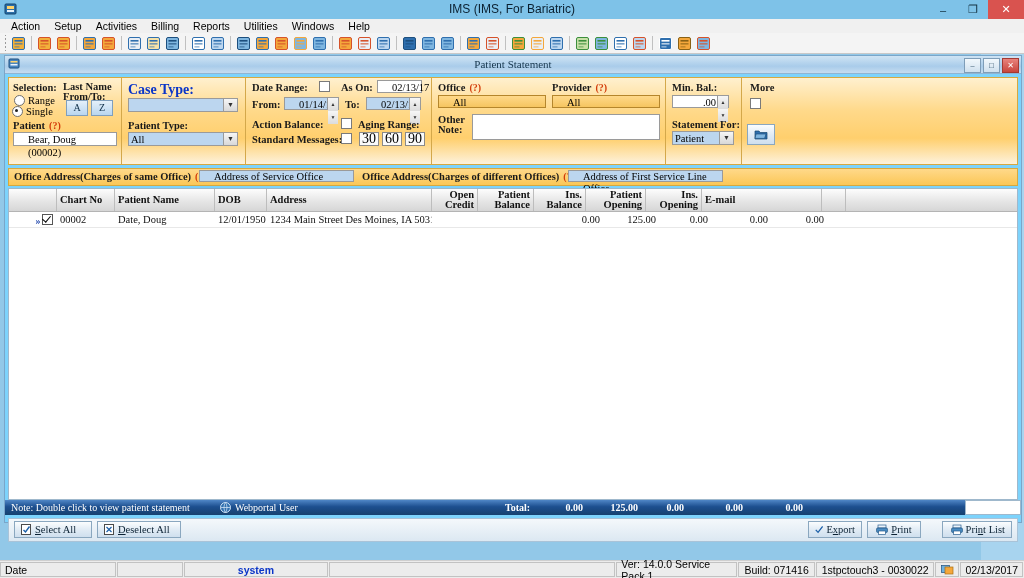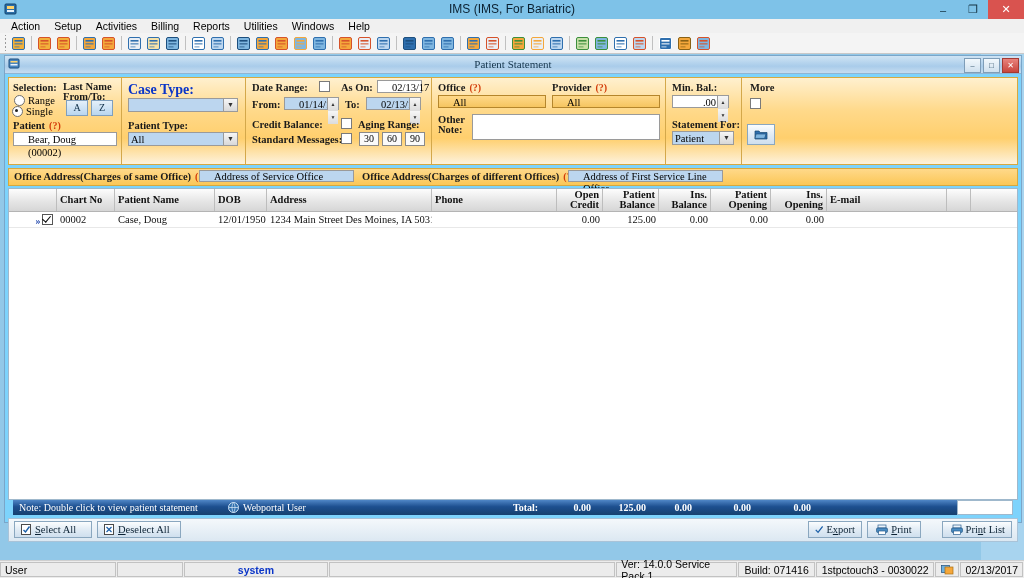--- a/index.html
+++ b/index.html
@@ -76,21 +76,21 @@
   .cbx{width:11px;height:11px;border:1px solid #7a7a7a;background:#fff;box-sizing:border-box;
     display:inline-block;}
   .radio{width:9px;height:9px;border:1px solid #6e6e6e;border-radius:50%;background:#fff;
     display:inline-block;position:relative;vertical-align:-1px;}
   .radio.on::after{content:"";position:absolute;left:2px;top:2px;width:3px;height:3px;
     border-radius:50%;background:#222;}
   .azbtn{width:20px;height:14px;border:1px solid #7f9fbd;
     background:linear-gradient(to bottom,#e4f0fa,#b9d6ef);
     font-size:10px;text-align:center;line-height:13px;color:#11314a;}
   .agebtn{width:18px;height:12px;border:1px solid #8a8a8a;background:#fafafa;
-    font-size:10px;text-align:center;line-height:11px;color:#000;}
+    font-size:14px;text-align:center;line-height:11px;color:#000;}
 
   
   .addrbar{position:relative;margin:0 3px;height:16px;
     background:linear-gradient(to bottom,#ffd98a,#fbc757);border:1px solid #d6a93f;}
   .addrbar .inp{position:absolute;top:1px;height:12px;line-height:12px;}
 
   
   .grid{position:relative;margin:2px 3px 0 3px;height:310px;background:#fff;
     border:1px solid #9fb8cc;}
   .ghead{display:flex;height:22px;
@@ -104,21 +104,21 @@
   .gc{font-size:10.5px;color:#111;padding:0 3px;box-sizing:border-box;overflow:hidden;
     white-space:nowrap;}
   .gc.r{text-align:right;}
   .chk{width:9px;height:9px;border:1px solid #555;background:#fff;display:inline-block;
     position:relative;vertical-align:-1px;}
   .chk.on::after{content:"";position:absolute;left:1px;top:-1px;width:4px;height:7px;
     border:solid #000;border-width:0 1.6px 1.6px 0;transform:rotate(40deg);}
   .arr{color:#2b4fb0;font-weight:bold;font-size:10px;letter-spacing:-1px;}
 
   
-  .totbar{position:relative;margin:0 8px;height:15px;
+  .totbar{position:relative;margin:0 0;height:15px;
     background:linear-gradient(to bottom,#4f86c6,#1d4f8f 45%,#16416f);
     color:#fff;font-size:10px;font-weight:bold;}
   .totbar .t{position:absolute;top:2px;}
   .totbar .tnote{font-weight:normal;}
   .totbar .tblank{position:absolute;right:0;top:0;width:56px;height:100%;background:#fff;
     border:1px solid #9fb8cc;box-sizing:border-box;}
 
   
   .actbar{position:relative;margin:3px;height:22px;
     background:linear-gradient(to bottom,#f4f8fb,#dce8f2);border:1px solid #a9c3d8;}
@@ -452,21 +452,21 @@
         </div>
         <div class="lbl" style="position:absolute;left:99px;top:21px">To:</div>
         <div class="inp blue" style="position:absolute;left:120px;top:19px;width:55px;text-align:center;padding-right:11px">
           <span>02/13/17</span>
           <span class="spin">
               <div>▲</div>
               <div>▼</div>
             </span>
         </div>
 
-        <div class="lbl" style="position:absolute;left:6px;top:41px">Credit Balance:</div>
+        <div class="lbl" style="position:absolute;left:6px;top:41px">Action Balance:</div>
         <span class="cbx" style="position:absolute;left:95px;top:40px"></span>
         <div class="lbl" style="position:absolute;left:112px;top:41px">Aging Range:</div>
 
         <div class="lbl" style="position:absolute;left:6px;top:56px">Standard Messages:</div>
         <span class="cbx" style="position:absolute;left:95px;top:55px"></span>
         <div class="agebtn" style="position:absolute;left:113px;top:54px">30</div>
         <div class="agebtn" style="position:absolute;left:136px;top:54px">60</div>
         <div class="agebtn" style="position:absolute;left:159px;top:54px">90</div>
       </div>
 
@@ -530,34 +530,33 @@
       <div class="inp blue" style="left:559px;width:155px">Address of First Service Line Office</div>
     </div>
 
     <div class="grid">
       <div class="ghead" id="ghead">
           <div class="gh" style="width: 48px; flex: 0 0 48px;"></div>
           <div class="gh" style="width: 58px; flex: 0 0 58px;">Chart No</div>
           <div class="gh" style="width: 100px; flex: 0 0 100px;">Patient Name</div>
           <div class="gh" style="width: 52px; flex: 0 0 52px;">DOB</div>
           <div class="gh" style="width: 165px; flex: 0 0 165px; text-align: right;">Address</div>
-          <div class="gh" style="width: 125px; flex: 0 0 125px;">Phone</div>
           <div class="gh r" style="width: 46px; flex: 0 0 46px; display: block; text-align: right; line-height: 10px; padding-top: 1px;"><span>Open</span><br><span>Credit</span></div>
           <div class="gh r" style="width: 56px; flex: 0 0 56px; display: block; text-align: right; line-height: 10px; padding-top: 1px;"><span>Patient</span><br><span>Balance</span></div>
           <div class="gh r" style="width: 52px; flex: 0 0 52px; display: block; text-align: right; line-height: 10px; padding-top: 1px;"><span>Ins.</span><br><span>Balance</span></div>
           <div class="gh r" style="width: 60px; flex: 0 0 60px; display: block; text-align: right; line-height: 10px; padding-top: 1px;"><span>Patient Opening</span><br><span>Bal.</span></div>
           <div class="gh r" style="width: 56px; flex: 0 0 56px; display: block; text-align: right; line-height: 10px; padding-top: 1px;"><span>Ins. Opening</span><br><span>Bal.</span></div>
           <div class="gh" style="width: 120px; flex: 0 0 120px;">E-mail</div>
           <div class="gh" style="width: 24px; flex: 0 0 24px;"></div>
         </div>
       <div id="gbody">
           <div class="grow">
             <div class="gc" style="width: 48px; flex: 0 0 48px; text-align: right; padding-right: 4px;"><span class="arr">»</span> <span class="chk on"></span></div>
             <div class="gc" style="width: 58px; flex: 0 0 58px;">00002</div>
-            <div class="gc" style="width: 100px; flex: 0 0 100px;">Case, Doug</div>
+            <div class="gc" style="width: 100px; flex: 0 0 100px;">Date, Doug</div>
             <div class="gc" style="width: 52px; flex: 0 0 52px;">12/01/1950</div>
             <div class="gc" style="width: 165px; flex: 0 0 165px;">1234 Main Street Des Moines, IA 50310</div>
             <div class="gc" style="width: 125px; flex: 0 0 125px;"></div>
             <div class="gc r" style="width: 46px; flex: 0 0 46px;">0.00</div>
             <div class="gc r" style="width: 56px; flex: 0 0 56px;">125.00</div>
             <div class="gc r" style="width: 52px; flex: 0 0 52px;">0.00</div>
             <div class="gc r" style="width: 60px; flex: 0 0 60px;">0.00</div>
             <div class="gc r" style="width: 56px; flex: 0 0 56px;">0.00</div>
             <div class="gc" style="width: 120px; flex: 0 0 120px;"></div>
             <div class="gc" style="width: 24px; flex: 0 0 24px;"></div>
@@ -619,21 +618,21 @@
           <rect x="0.6" y="4" width="10.8" height="4.4" rx="1" fill="#4a8dc4" stroke="#1d4f7e" stroke-width="0.7"></rect>
           <rect x="2.6" y="7" width="6.8" height="3.4" fill="#fff" stroke="#2b5f8f" stroke-width="0.7"></rect>
         </svg>
         <span>Pri<span class="u">n</span>t List</span>
       </div>
     </div>
 
   </div>
 
   <div class="statusbar">
-    <div class="sbcell" style="width:120px">User</div>
+    <div class="sbcell" style="width:120px">Date</div>
     <div class="sbcell" style="width:68px"></div>
     <div class="sbcell blue" style="width:150px">system</div>
     <div class="sbcell" style="width:297px"></div>
     <div class="sbcell" style="width:125px;justify-content:center">Ver: 14.0.0 Service Pack 1</div>
     <div class="sbcell" style="width:80px;justify-content:center">Build: 071416</div>
     <div class="sbcell" style="width:122px;justify-content:center">1stpctouch3 - 0030022</div>
     <div class="sbcell" style="width:25px;justify-content:center">
       <svg width="13" height="11" viewBox="0 0 13 11">
         <rect x="0.5" y="1.5" width="8" height="7" fill="#6fb0de" stroke="#1d4f7e" stroke-width="0.7"></rect>
         <rect x="4" y="3" width="8" height="7" fill="#f4a73b" stroke="#a86f16" stroke-width="0.7"></rect>

